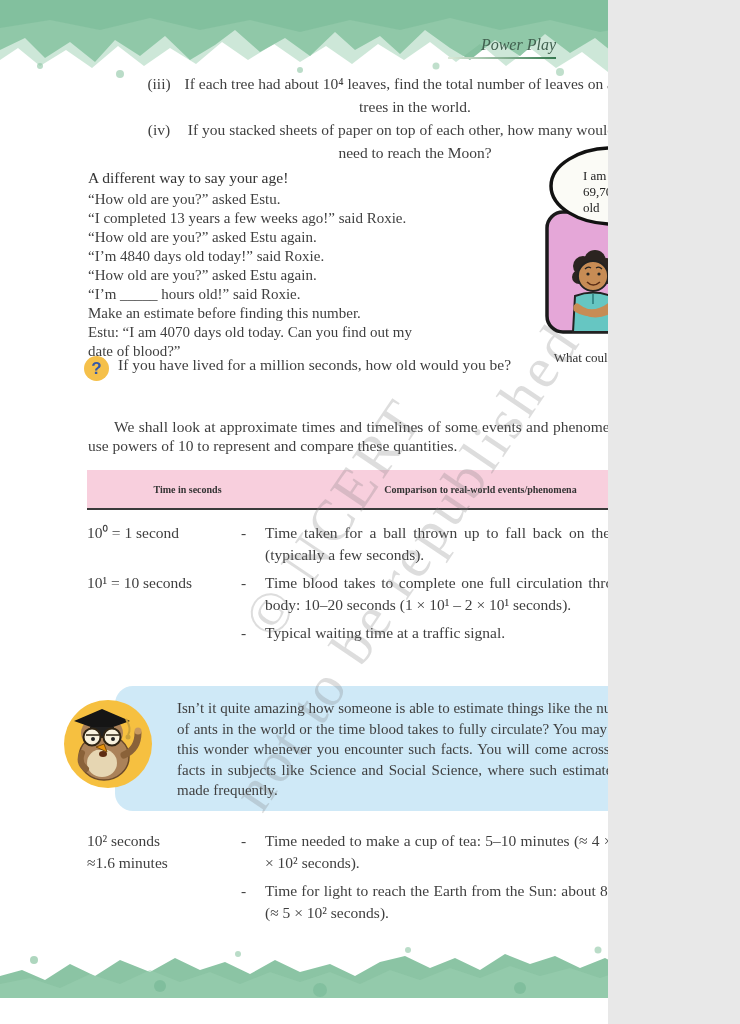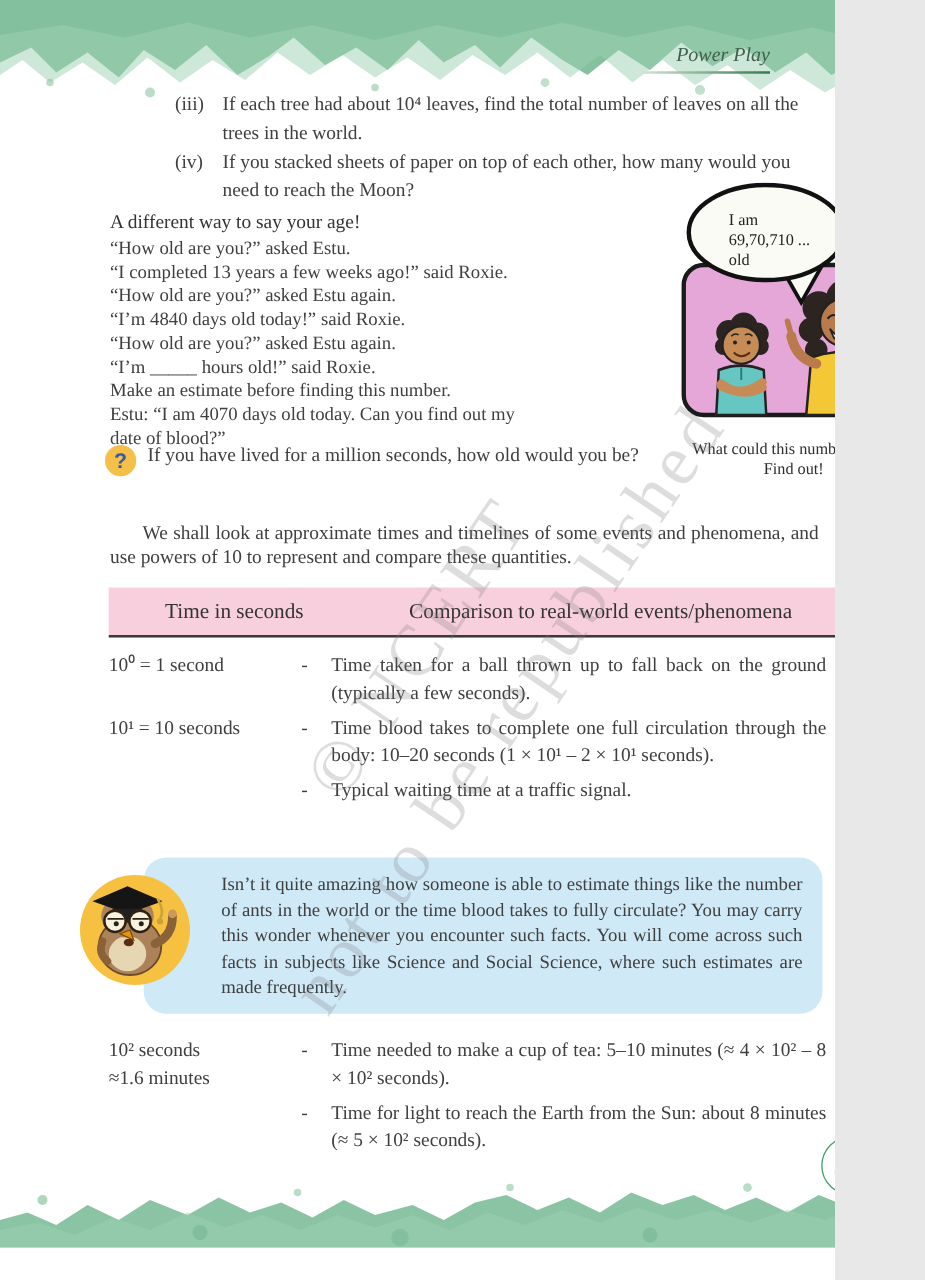--- a/index.html
+++ b/index.html
@@ -1,27 +1,27 @@
 <!DOCTYPE html>
 <html><head>
 <meta charset="utf-8">
 <style>
   html,body{margin:0;padding:0;background:#e8e8e8;}
-  .page{position:relative;width:668px;height:1024px;background:#ffffff;overflow:hidden;
+  .page{position:relative;width:608px;height:1024px;background:#ffffff;overflow:hidden;
         font-family:"Liberation Serif","DejaVu Serif",serif;color:#3f3f3f;}
 
   
   .hdr{position:absolute;top:36px;right:52px;text-align:right;z-index:2;}
   .hdr .title{font-style:italic;font-size:16px;color:#41604f;}
   .hdr .rule{height:2px;width:108px;margin-top:3px;margin-left:auto;
              background:linear-gradient(to right,#dcead9,#35794f);}
 
   
   .exercises{position:absolute;left:140px;top:72px;width:512px;font-size:15.5px;line-height:23px;}
-  .ex-row{display:grid;grid-template-columns:38px 1fr;}
+  .ex-row{display:grid;grid-template-columns:38px 1fr;text-align:center;}
   .ex-num{}
   .ex-text{}
 
   
   .age-head{position:absolute;left:88px;top:169px;font-weight:normal;font-size:15.5px;color:#333;}
   .dialogue{position:absolute;left:88px;top:190px;width:460px;font-size:15px;line-height:19px;}
 
   
   .illus{position:absolute;left:543px;top:146px;width:184px;z-index:1;}
   .illus .caption{margin-top:4px;text-align:center;font-size:13px;line-height:16px;color:#2e2e2e;}
@@ -34,21 +34,21 @@
   .q-text{margin-left:9px;font-size:15.5px;line-height:19.5px;width:408px;}
 
   
   .intro{position:absolute;left:88px;top:401px;width:567px;font-size:15.5px;line-height:19.5px;
          text-align:justify;text-indent:26px;}
 
   
   .ctable{position:absolute;left:87px;top:470px;width:586px;}
   .ct-head{display:grid;grid-template-columns:170px 1fr;background:#f8cfdd;height:38px;
            align-items:center;border-bottom:2px solid #3a3a3a;}
-  .ct-head div{text-align:center;font-weight:normal;font-size:17px;color:#333;margin-left:31px;}
+  .ct-head div{text-align:center;font-weight:bold;font-size:10px;color:#333;margin-left:31px;}
   .ct-body{margin-top:12px;}
   .ct-row{display:grid;grid-template-columns:154px 24px 1fr;margin-bottom:6px;}
   .ct-time{font-size:15.5px;line-height:22px;font-family:Liberation Serif, serif;}
   .ct-dash{font-size:15.5px;line-height:22px;}
   .ct-item{font-size:15.5px;line-height:22px;text-align:justify;padding-right:12px;}
 
   
   .callout{position:absolute;left:115px;top:686px;width:543px;background:#cfe9f7;
            border-radius:18px;padding:12px 16px 10px 62px;box-sizing:border-box;z-index:1;}
   .callout p{margin:0;font-size:15px;line-height:20.5px;text-align:justify;}

